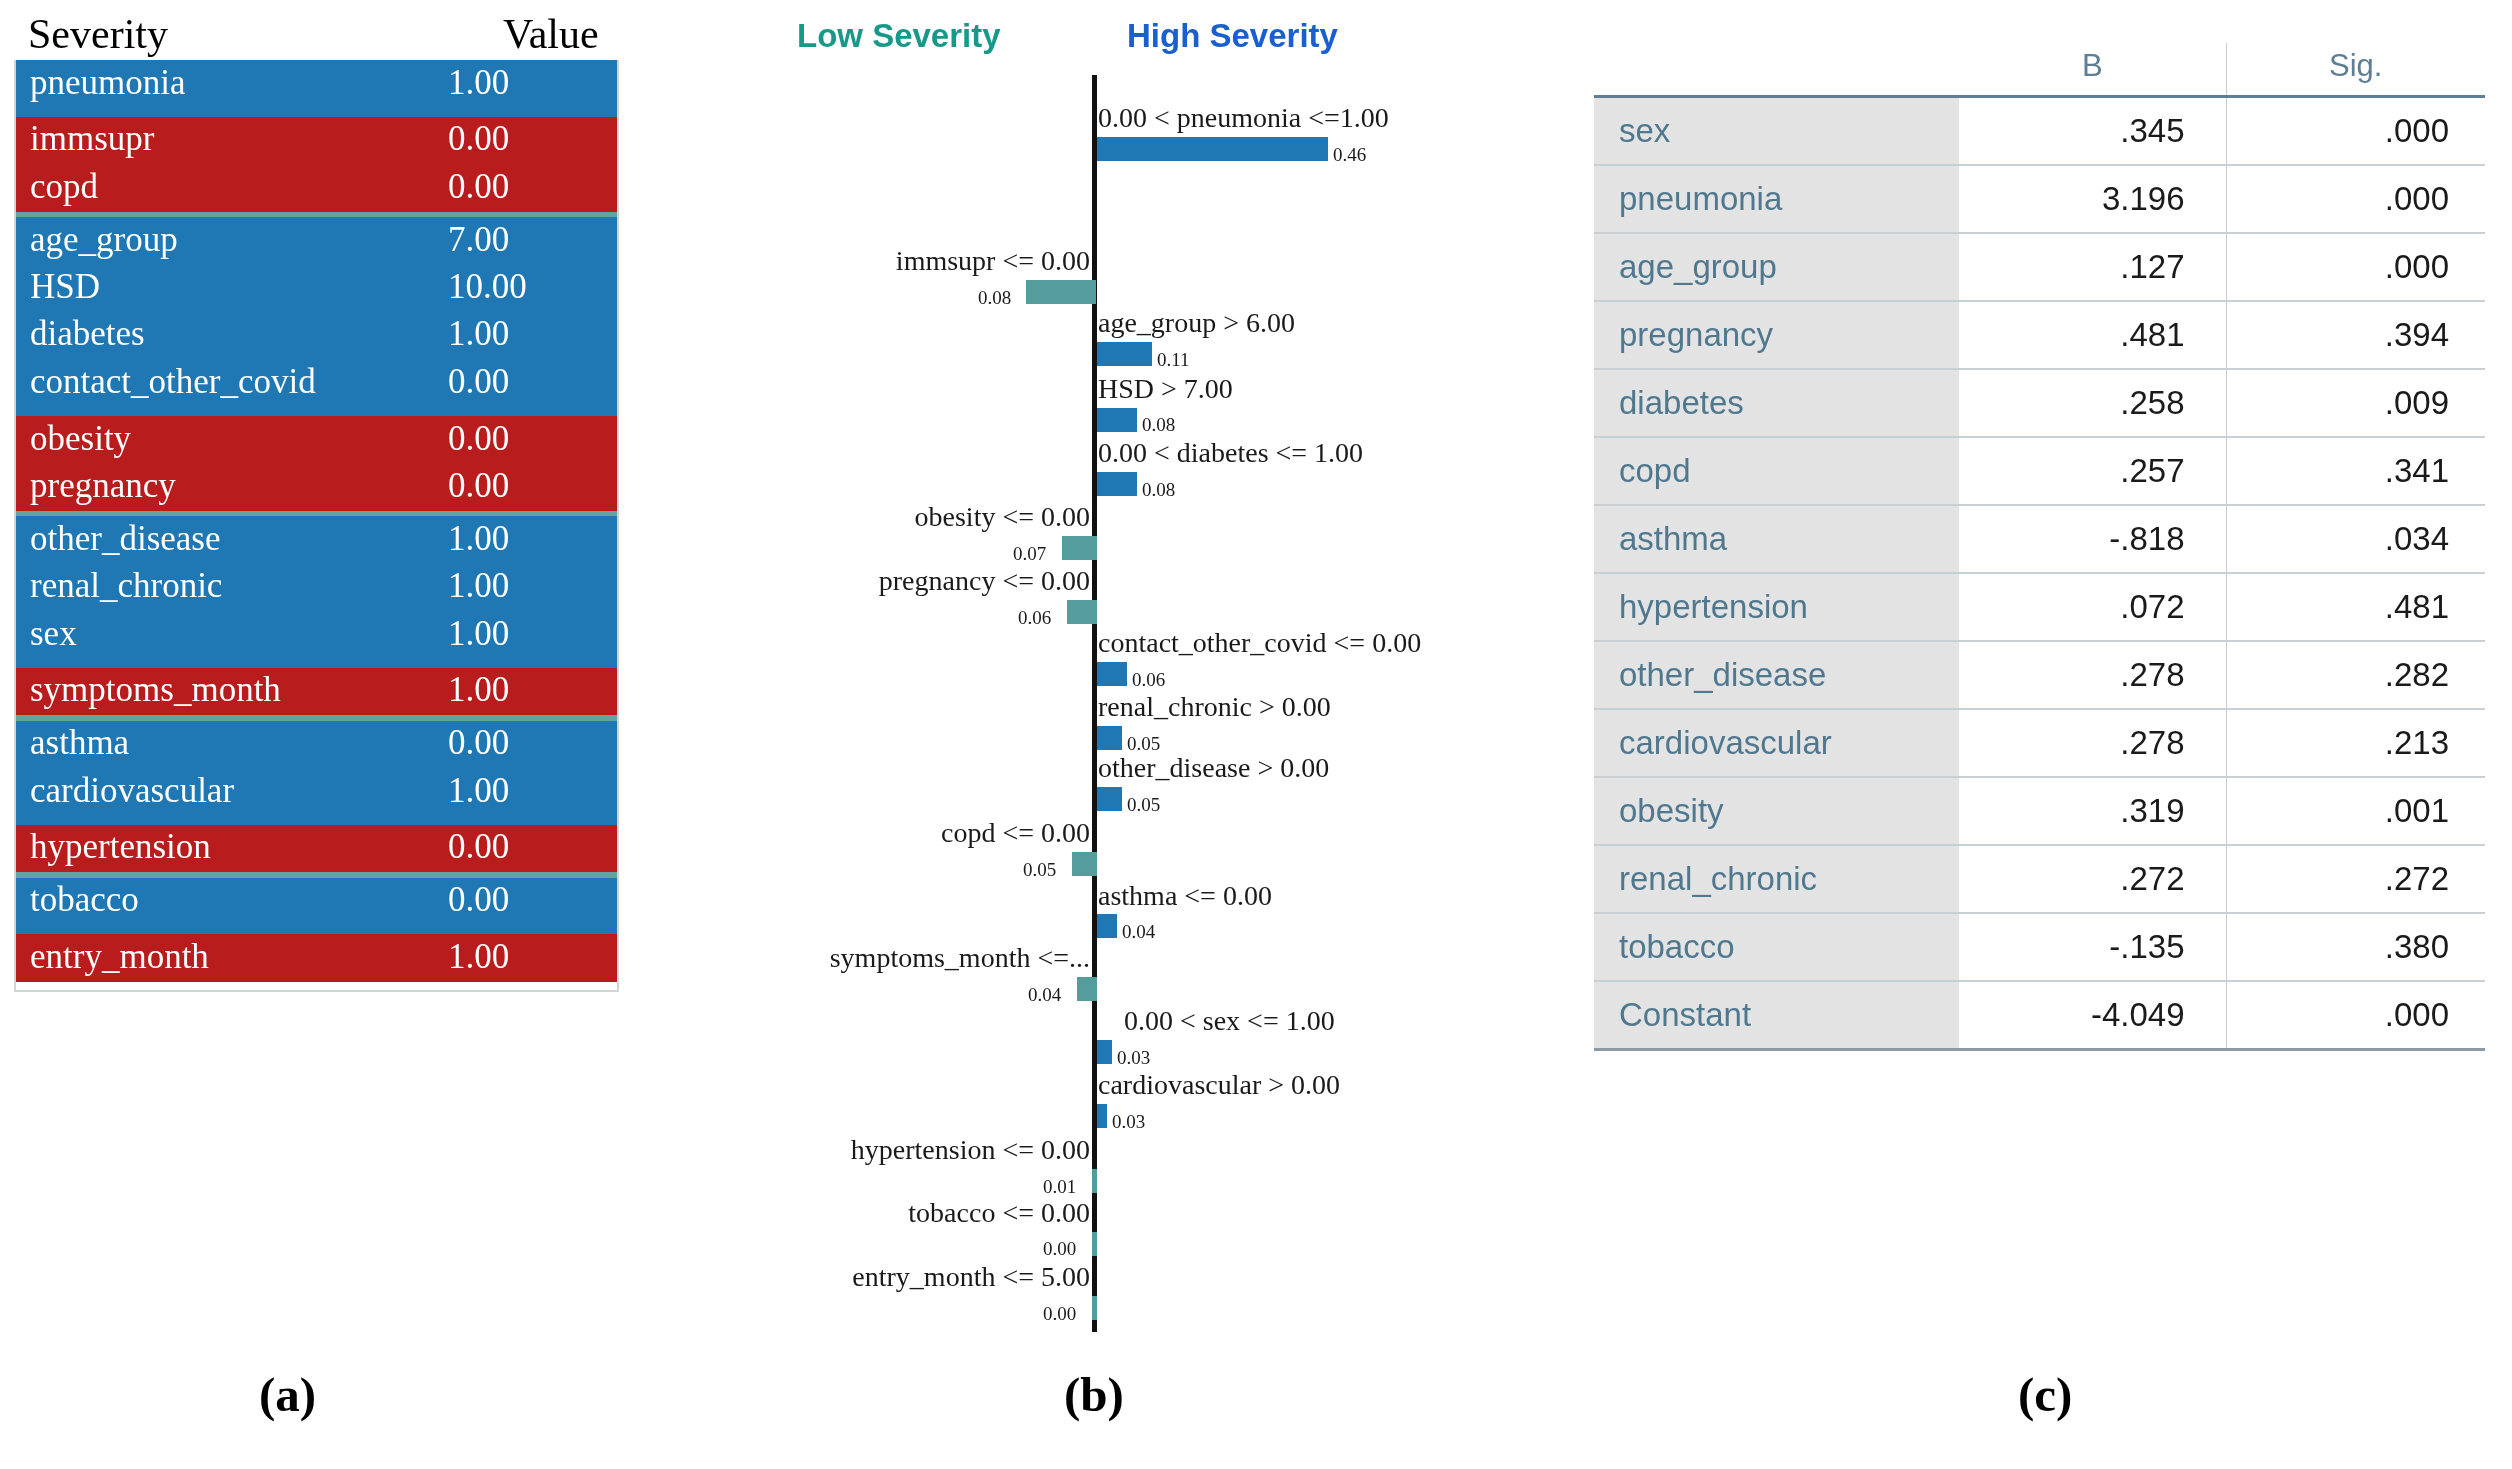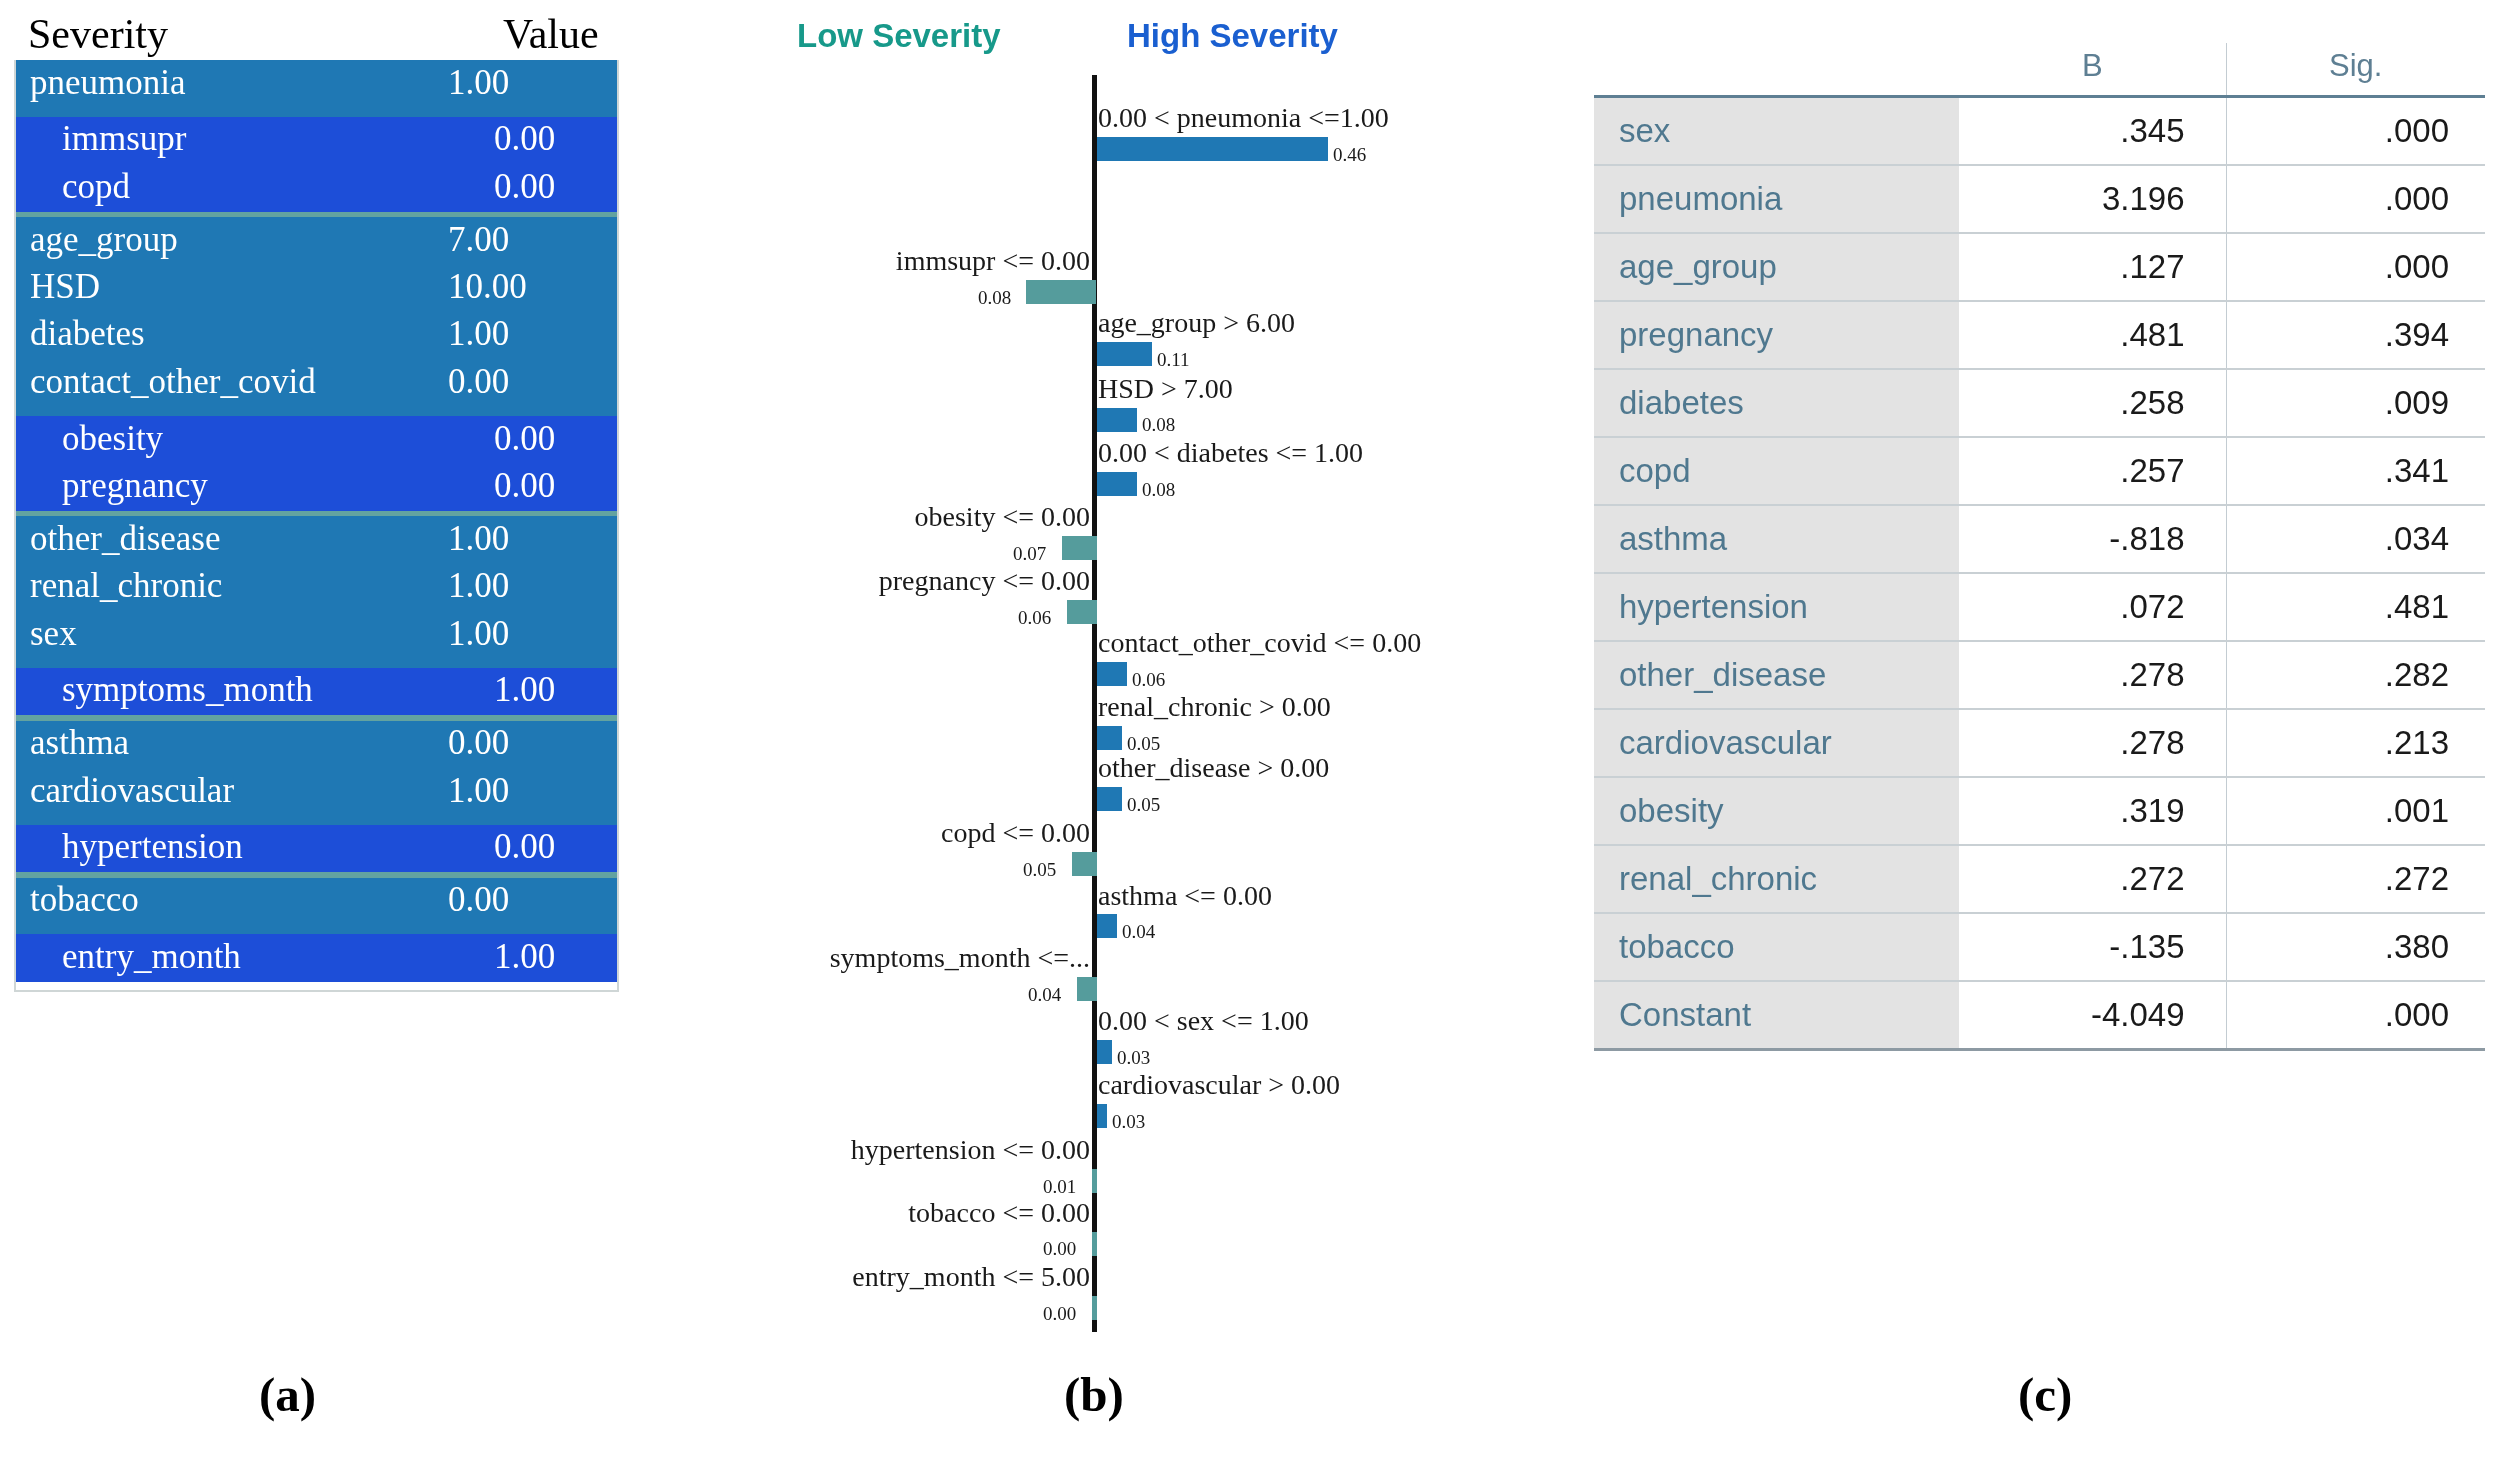--- a/index.html
+++ b/index.html
@@ -11,21 +11,21 @@
       padding:0 9.4px 4.7px 14px;height:49px;box-sizing:border-box;}
   #panel-a .feat-head span{font-size:42px;color:#000;line-height:1;font-family:"Liberation Serif",serif;}
   #panel-a .feat-head .h-value{margin-right:11px;}
   #tbl-a-wrap{border:2.4px solid #cfd6d6;border-top:none;background:#ffffff;padding-bottom:7.9px;}
   #tbl-a{width:100%;border-collapse:collapse;table-layout:fixed;}
   #tbl-a td{font-size:35px;color:#ffffff;line-height:1.02;padding:4.7px 0 7px 0;
       font-family:"Liberation Serif",serif;vertical-align:middle;white-space:nowrap;}
   #tbl-a td.c-feature{padding-left:14px;}
   #tbl-a td.c-value{text-align:left;width:169px;}
   #tbl-a tr.band-blue td{background:#1f78b4;}
-  #tbl-a tr.band-teal td{background:#1d4ed8;padding-left:46px;}
+  #tbl-a tr.band-teal td{background:#b91c1c;}
   #tbl-a tr.gap-blue td{background:#1f78b4;height:9.4px;padding:0;font-size:0;}
   #tbl-a tr.gap-teal td{background:#63a3a0;height:5.5px;padding:0;font-size:0;}
   #label-a{position:absolute;left:259px;top:1366px;font-size:49px;font-weight:bold;
       font-family:"Liberation Serif",serif;color:#000;}
 
   
   #panel-b{position:absolute;left:730px;top:0px;width:809px;height:1366px;}
   #b-legend{position:absolute;top:14px;left:0;width:809px;height:47px;}
   #b-legend .lg{position:absolute;font-size:33px;font-weight:bold;
       font-family:"Liberation Sans",sans-serif;line-height:1;}
@@ -251,21 +251,21 @@
         <div class="b-lab right" style="top: 807px;">asthma &lt;= 0.00</div>
         <div class="b-bar pos" style="top: 839px; width: 20px;"></div>
         <div class="b-val" style="top: 847px; left: 392px;">0.04</div>
       </div>
       <div class="b-row" style="top: 0px;">
         <div class="b-lab left" style="top: 869px;">symptoms_month &lt;=...</div>
         <div class="b-bar neg" style="top: 902px; width: 20px; left: 347px;"></div>
         <div class="b-val" style="top: 910px; left: 298px; text-align: right;">0.04</div>
       </div>
       <div class="b-row" style="top: 0px;">
-        <div class="b-lab right" style="top: 932px;">0.00 &lt; sex &lt;= 1.00</div>
+        <div class="b-lab right" style="top: 932px; margin-left: 26px;">0.00 &lt; sex &lt;= 1.00</div>
         <div class="b-bar pos" style="top: 965px; width: 15px;"></div>
         <div class="b-val" style="top: 973px; left: 387px;">0.03</div>
       </div>
       <div class="b-row" style="top: 0px;">
         <div class="b-lab right" style="top: 996px;">cardiovascular &gt; 0.00</div>
         <div class="b-bar pos" style="top: 1029px; width: 10px;"></div>
         <div class="b-val" style="top: 1037px; left: 382px;">0.03</div>
       </div>
       <div class="b-row" style="top: 0px;">
         <div class="b-lab left" style="top: 1061px;">hypertension &lt;= 0.00</div>

